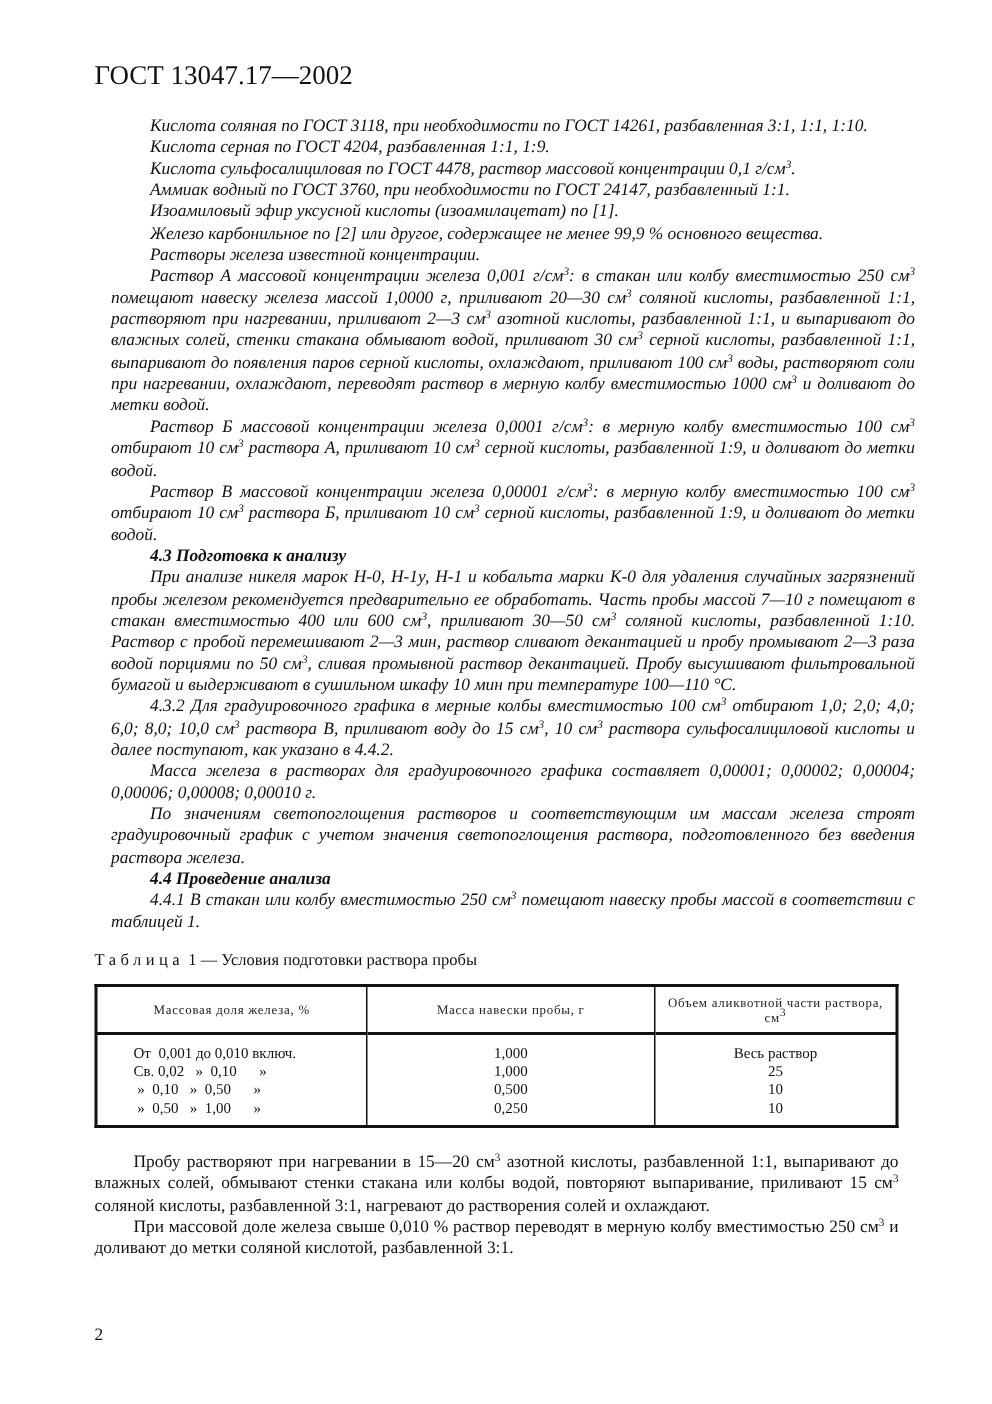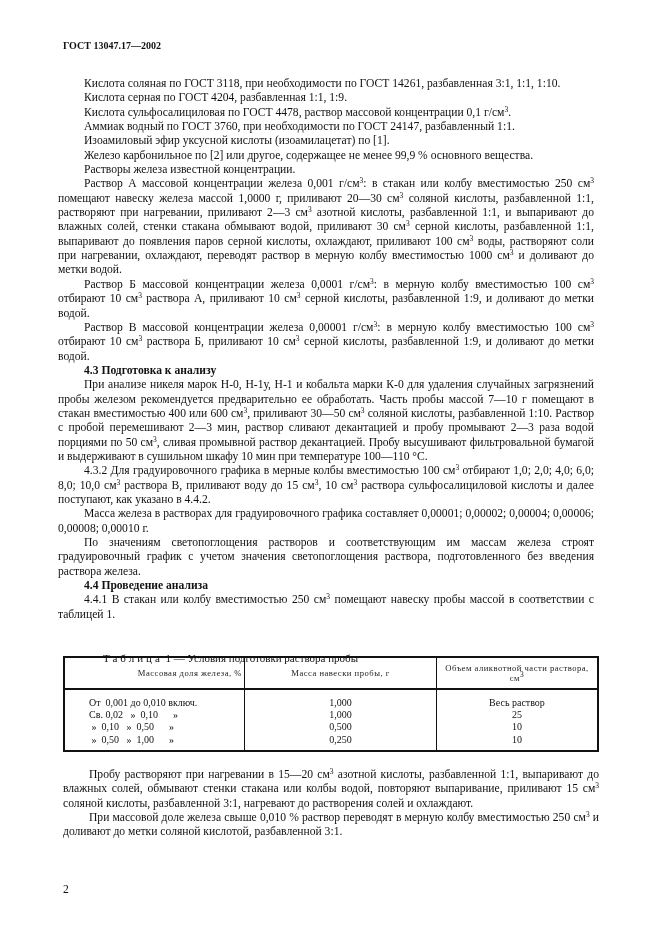--- a/index.html
+++ b/index.html
@@ -1,43 +1,43 @@
 <!DOCTYPE html>
 <html><head>
 <meta charset="utf-8">
 <style>
   html, body { margin: 0; padding: 0; background: #ffffff; }
   body {
     width: 661px; height: 936px; position: relative; overflow: hidden;
     font-family: "Liberation Serif", serif; color: #111; font-size: 11.6px;
   }
-  .header { position: absolute; left: 63px; top: 40px; font-weight: bold; font-size: 10px; }
-  .content { position: absolute; left: 58px; width: 536px; top: 77px; }
+  .header { position: absolute; left: 63px; top: 40px; font-weight: normal; font-size: 18px; }
+  .content { position: absolute; left: 74px; width: 536px; top: 77px; font-style: italic; }
   p { margin: 0; line-height: 14.35px; text-align: justify; }
   .ind { text-indent: 26px; }
   .nl { text-indent: 26px; }
   .h { font-weight: bold; text-indent: 26px; }
   sup { font-size: 7.5px; vertical-align: 4px; line-height: 0; }
-  .caption { position: absolute; left: 63px; top: 652px; font-size: 11px; margin-left: 40px; }
+  .caption { position: absolute; left: 63px; top: 634px; font-size: 11px; }
   .caption .sp { letter-spacing: 3px; }
   table.t1 {
     position: absolute; left: 63px; top: 656px; width: 536px;
     border-collapse: collapse; border: 2px solid #111;
   }
   table.t1 th {
     font-weight: normal; font-size: 8.6px; letter-spacing: 0.5px; height: 30px;
     border-left: 1px solid #111; border-bottom: 2px solid #111; padding: 0 2px; color: #222;
   }
   table.t1 th:first-child { border-left: none; }
   table.t1 td {
     border-left: 1px solid #111; vertical-align: top; padding: 7px 4px 4px 4px;
     font-size: 10px; line-height: 12.2px; text-align: center;
   }
   table.t1 td:first-child { border-left: none; text-align: left; padding-left: 24px; }
-  .c1 { width: 175px; text-align: right; } .c2 { width: 187px; }
+  .c1 { width: 175px; } .c2 { width: 187px; }
   .rng { white-space: pre; }
   .after { position: absolute; left: 63px; width: 536px; top: 768px; }
   .pagenum { position: absolute; left: 63px; top: 883px; font-size: 11.6px; }
 </style>
 </head>
 <body>
 
 <div class="header">ГОСТ 13047.17—2002</div>
 
 <div class="content">

